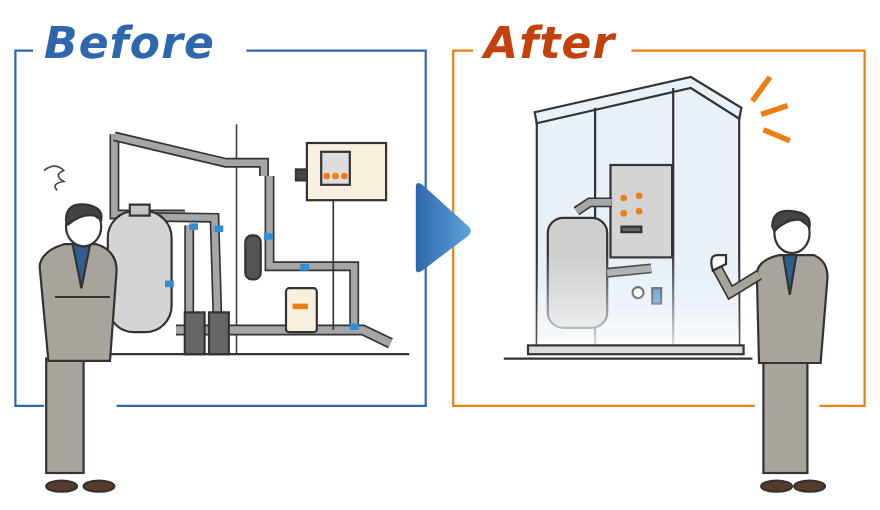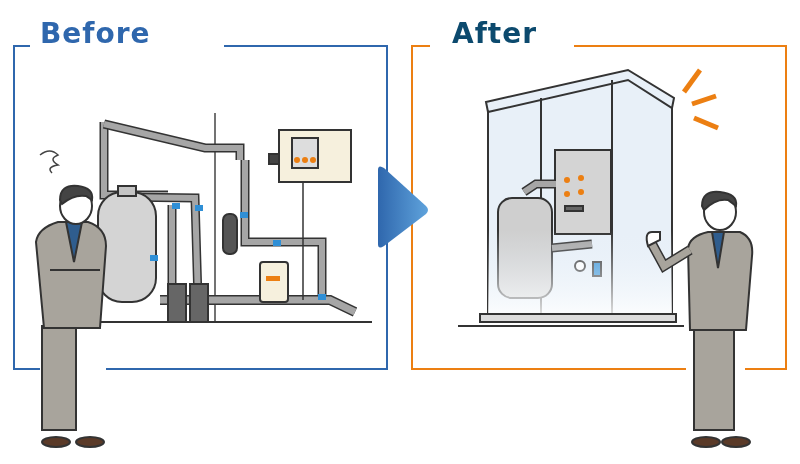--- a/index.html
+++ b/index.html
@@ -1,19 +1,19 @@
 <!DOCTYPE html>
 <html><head>
 <meta charset="utf-8">
 <style>
   html,body{margin:0;padding:0;background:#fff;}
   body{width:800px;height:464px;position:relative;overflow:hidden;font-family:"Liberation Sans",sans-serif;}
-  .title{position:absolute;font-family:"DejaVu Sans",sans-serif;font-weight:bold;font-size:28px;line-height:1;background:#fff;padding:0 6px;letter-spacing:1px;}
+  .title{position:absolute;font-family:"DejaVu Sans",sans-serif;font-weight:bold;font-style:italic;font-size:40px;line-height:1;background:#fff;padding:0 6px;letter-spacing:1px;}
   #before-title{left:34px;top:20px;color:#2f67ad;}
-  #after-title{left:434px;top:20px;color:#0c4a6e;margin-left:12px;}
+  #after-title{left:434px;top:20px;color:#c2410c;}
   svg{position:absolute;left:0;top:0;}
 </style>
 </head>
 <body>
 
 <svg width="800" height="464" viewBox="0 0 800 464">
   <defs>
     <linearGradient id="arrowGrad" x1="0" x2="1" y1="0" y2="0">
       <stop offset="0" stop-color="#2f67ad"></stop>
       <stop offset="1" stop-color="#5fa3dc"></stop>

